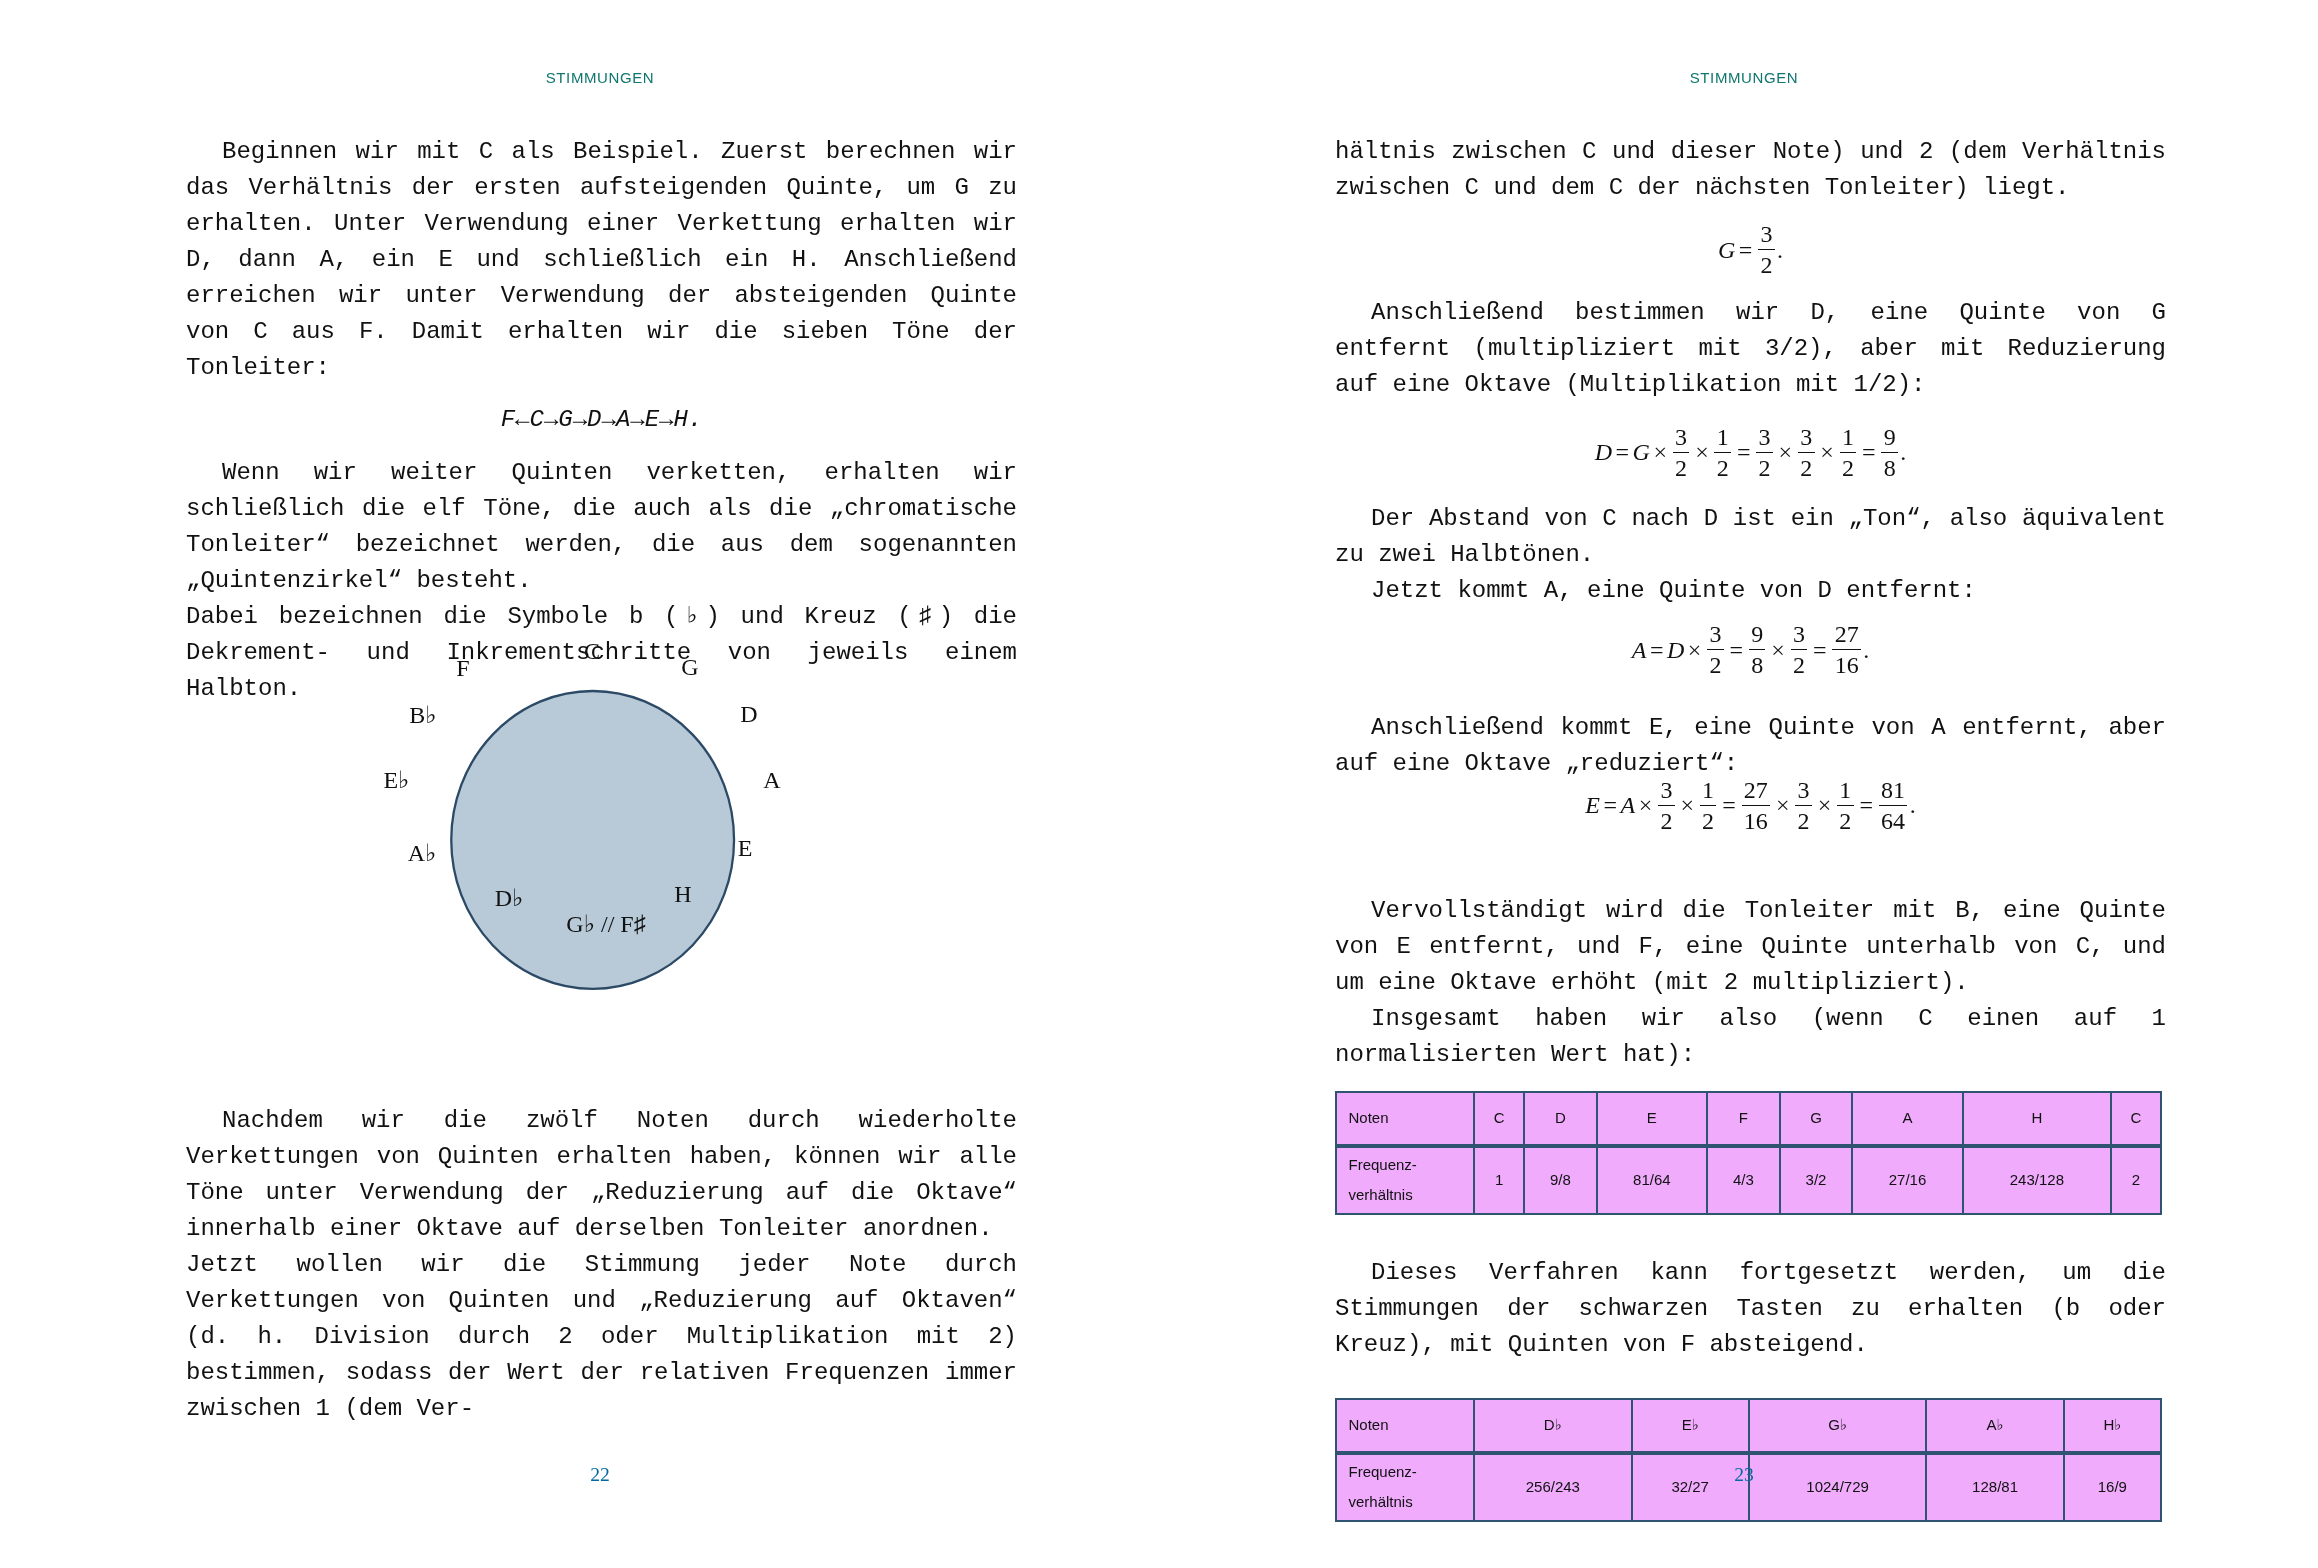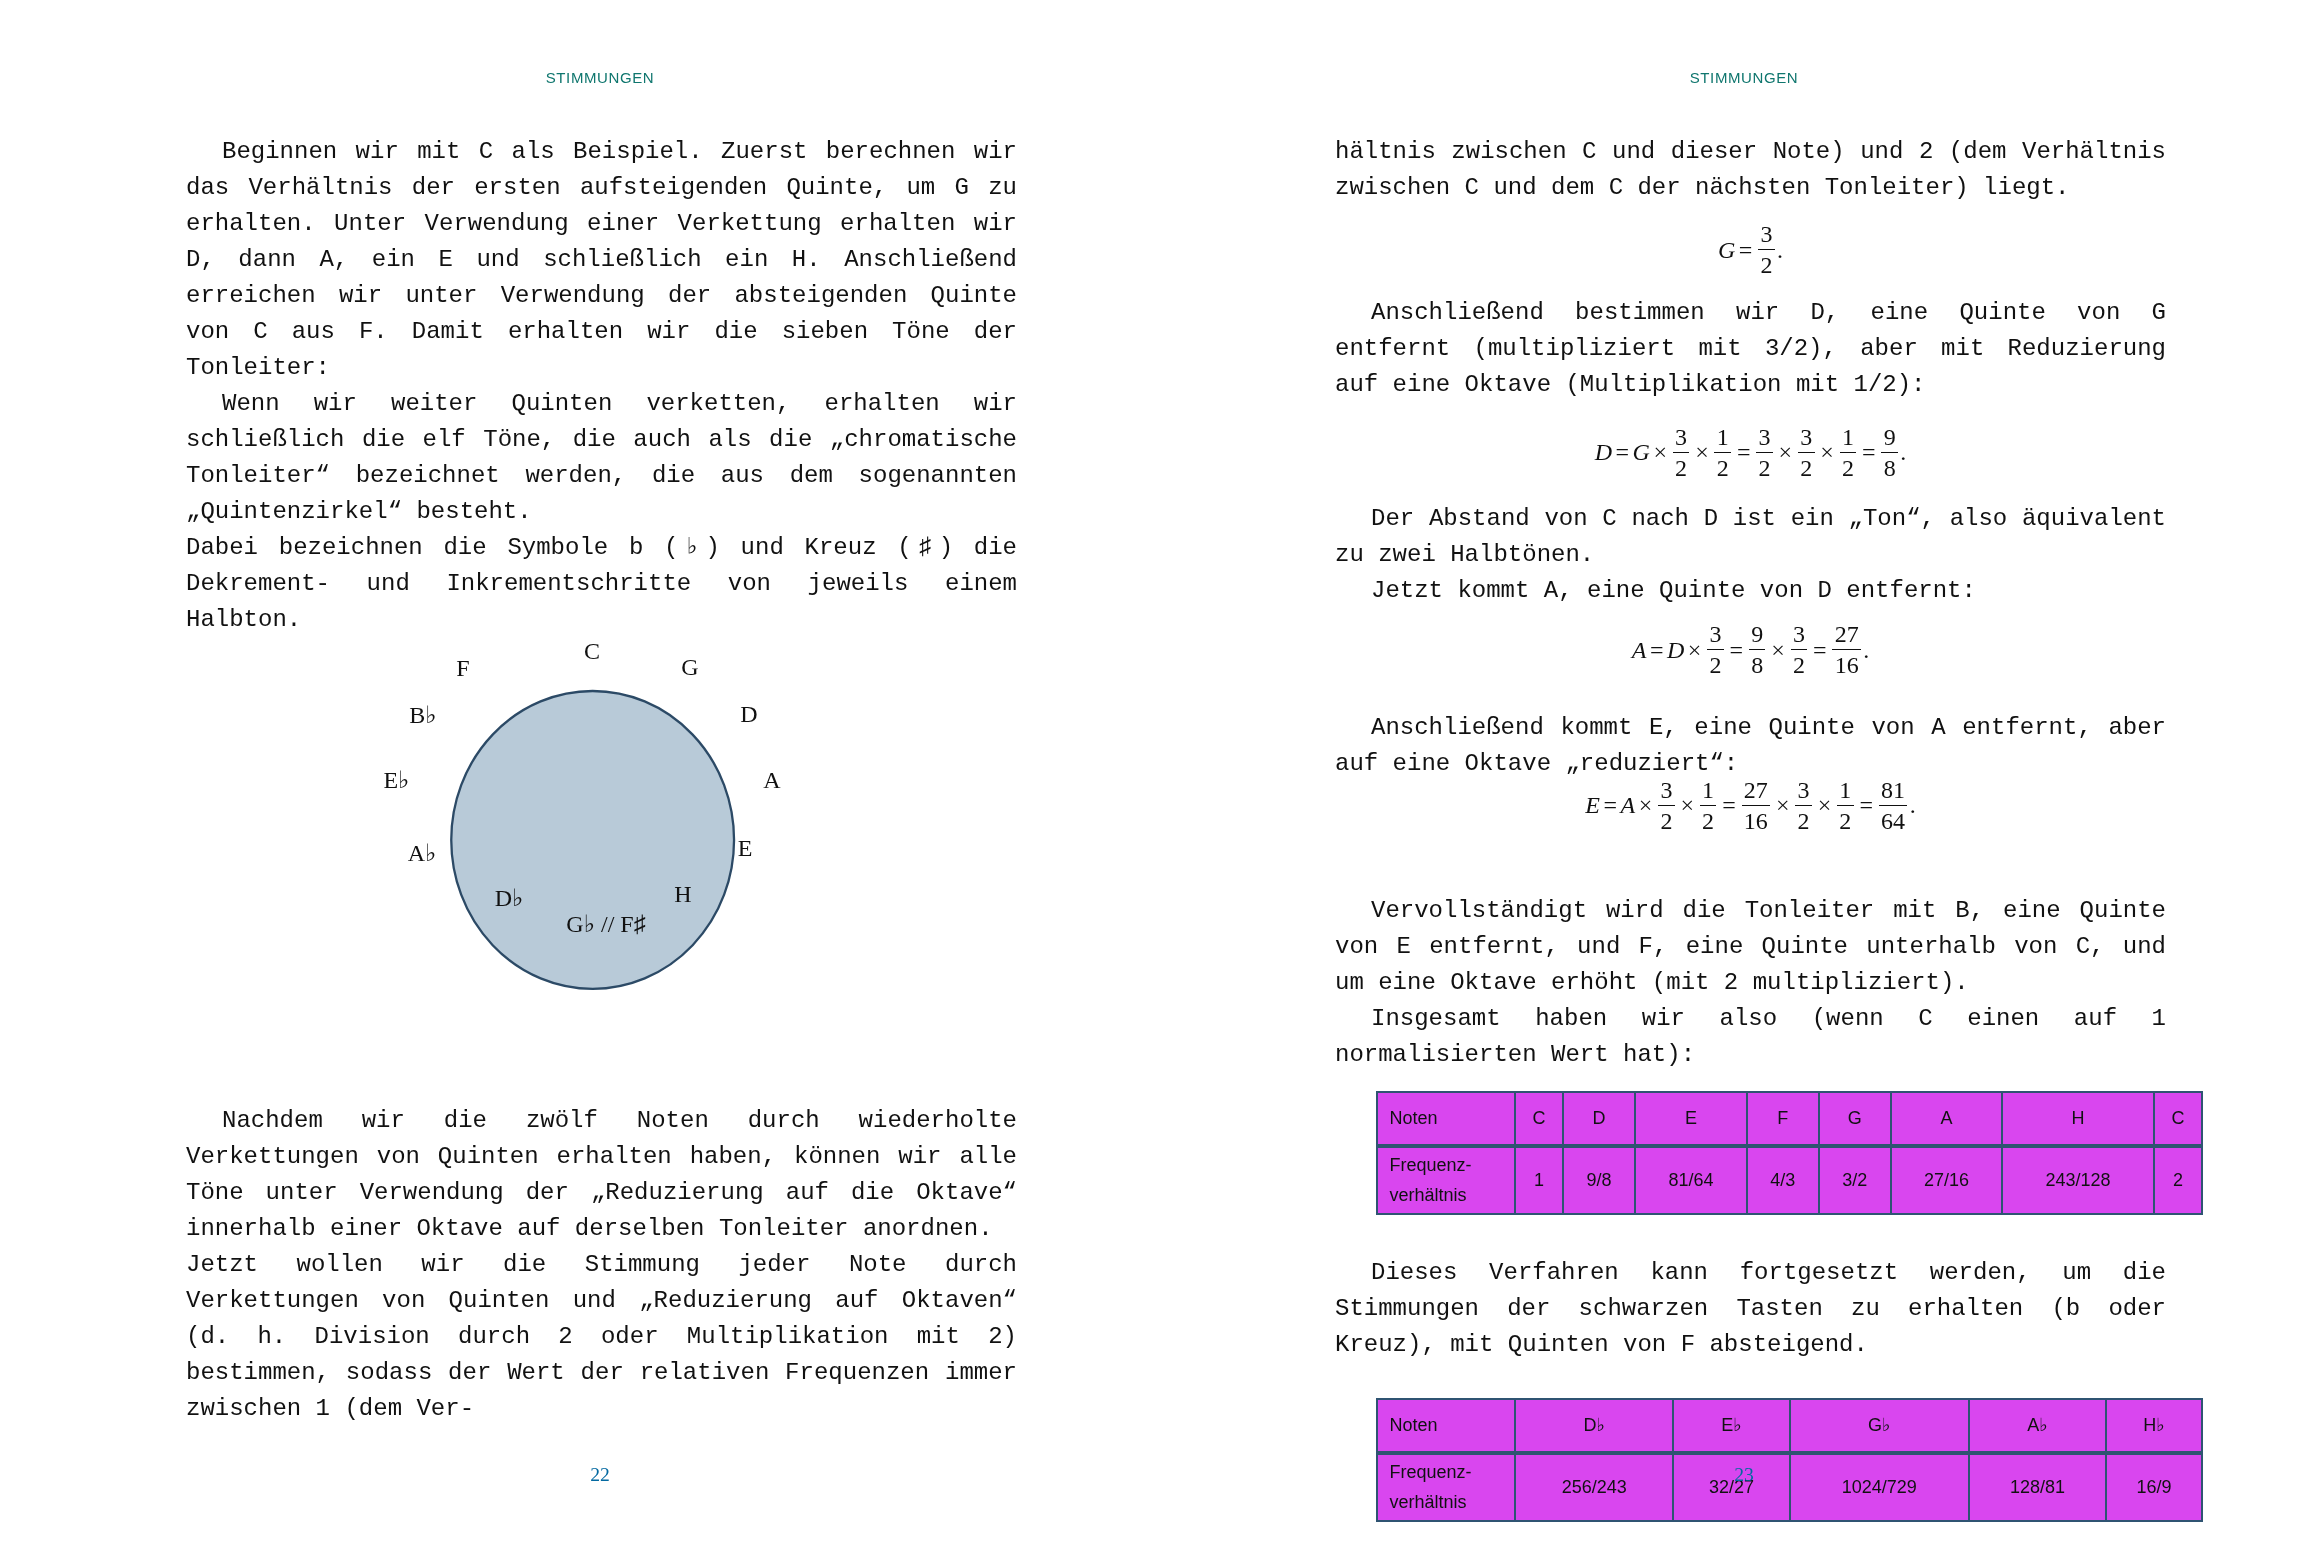--- a/index.html
+++ b/index.html
@@ -19,35 +19,36 @@
   .display { text-align: center; font-style: italic; font-size: 24px; }
   .heading { font-size: 29px; font-weight: normal; margin: 0; line-height: 36px; }
   .circle-fig { position: absolute; }
   .note-label { position: absolute; font-size: 24px; transform: translate(-50%, -50%); white-space: nowrap; }
   .eq { display: flex; align-items: center; justify-content: center; font-size: 24px; height: 75px; }
   .frac { display: inline-flex; flex-direction: column; align-items: center; margin: 0 2.3px; line-height: 30px; }
   .frac .num { border-bottom: 1.2px solid #111; padding: 0 2.3px; }
   .op { margin: 0 3.5px; font-style: normal; }
   .var { font-style: italic; }
   table.ratios { border-collapse: collapse; font-family: "Liberation Sans", "DejaVu Sans", sans-serif;
-                 font-size: 18px; width: 827px; background: #d946ef; margin-left: 41px; }
+                 font-size: 15px; width: 827px; background: #f0abfc; }
   table.ratios td { border: 2.3px solid #2f5472; text-align: center; padding: 0 4.6px; }
   table.ratios td.rowhead { text-align: left; width: 120px; padding-left: 11.5px; line-height: 30px; }
   table.ratios tr.r1 td { height: 51px; }
   table.ratios tr.r2 td { height: 65px; }
   table.ratios tr.r1 { border-bottom: 4.6px solid #2f5472; }
 </style>
 </head>
 <body>
 
 <div class="page left">
   <div class="running-head" style="left:600px">STIMMUNGEN</div>
 
   <div class="textblock" style="top:134px">
     <p class="indent">Beginnen wir mit C als Beispiel. Zuerst berechnen wir das Verhältnis der ersten aufsteigenden Quinte, um G zu erhalten. Unter Verwendung einer Verkettung erhalten wir D, dann A, ein E und schließlich ein H. Anschließend erreichen wir unter Verwendung der absteigenden Quinte von C aus F. Damit erhalten wir die sieben Töne der Tonleiter:</p>
+    <p class="display" style="margin:16px 0 17.3px">F←C→G→D→A→E→H.</p>
     <p class="indent">Wenn wir weiter Quinten verketten, erhalten wir schließlich die elf Töne, die auch als die „chromatische Tonleiter“ bezeichnet werden, die aus dem sogenannten „Quintenzirkel“ besteht.</p>
     <p>Dabei bezeichnen die Symbole b (♭) und Kreuz (♯) die Dekrement- und Inkrementschritte von jeweils einem Halbton.</p>
   </div>
 
   <div class="circle-fig" style="left:375px;top:635px;width:433px;height:404px">
     <svg width="433" height="404" viewBox="0 0 750 700">
       <ellipse cx="377" cy="355" rx="245" ry="258" fill="#b8cad8" stroke="#2c4a66" stroke-width="4"></ellipse>
     </svg>
     <span class="note-label" style="left:217px;top:16px">C</span>
     <span class="note-label" style="left:315px;top:32px">G</span>

